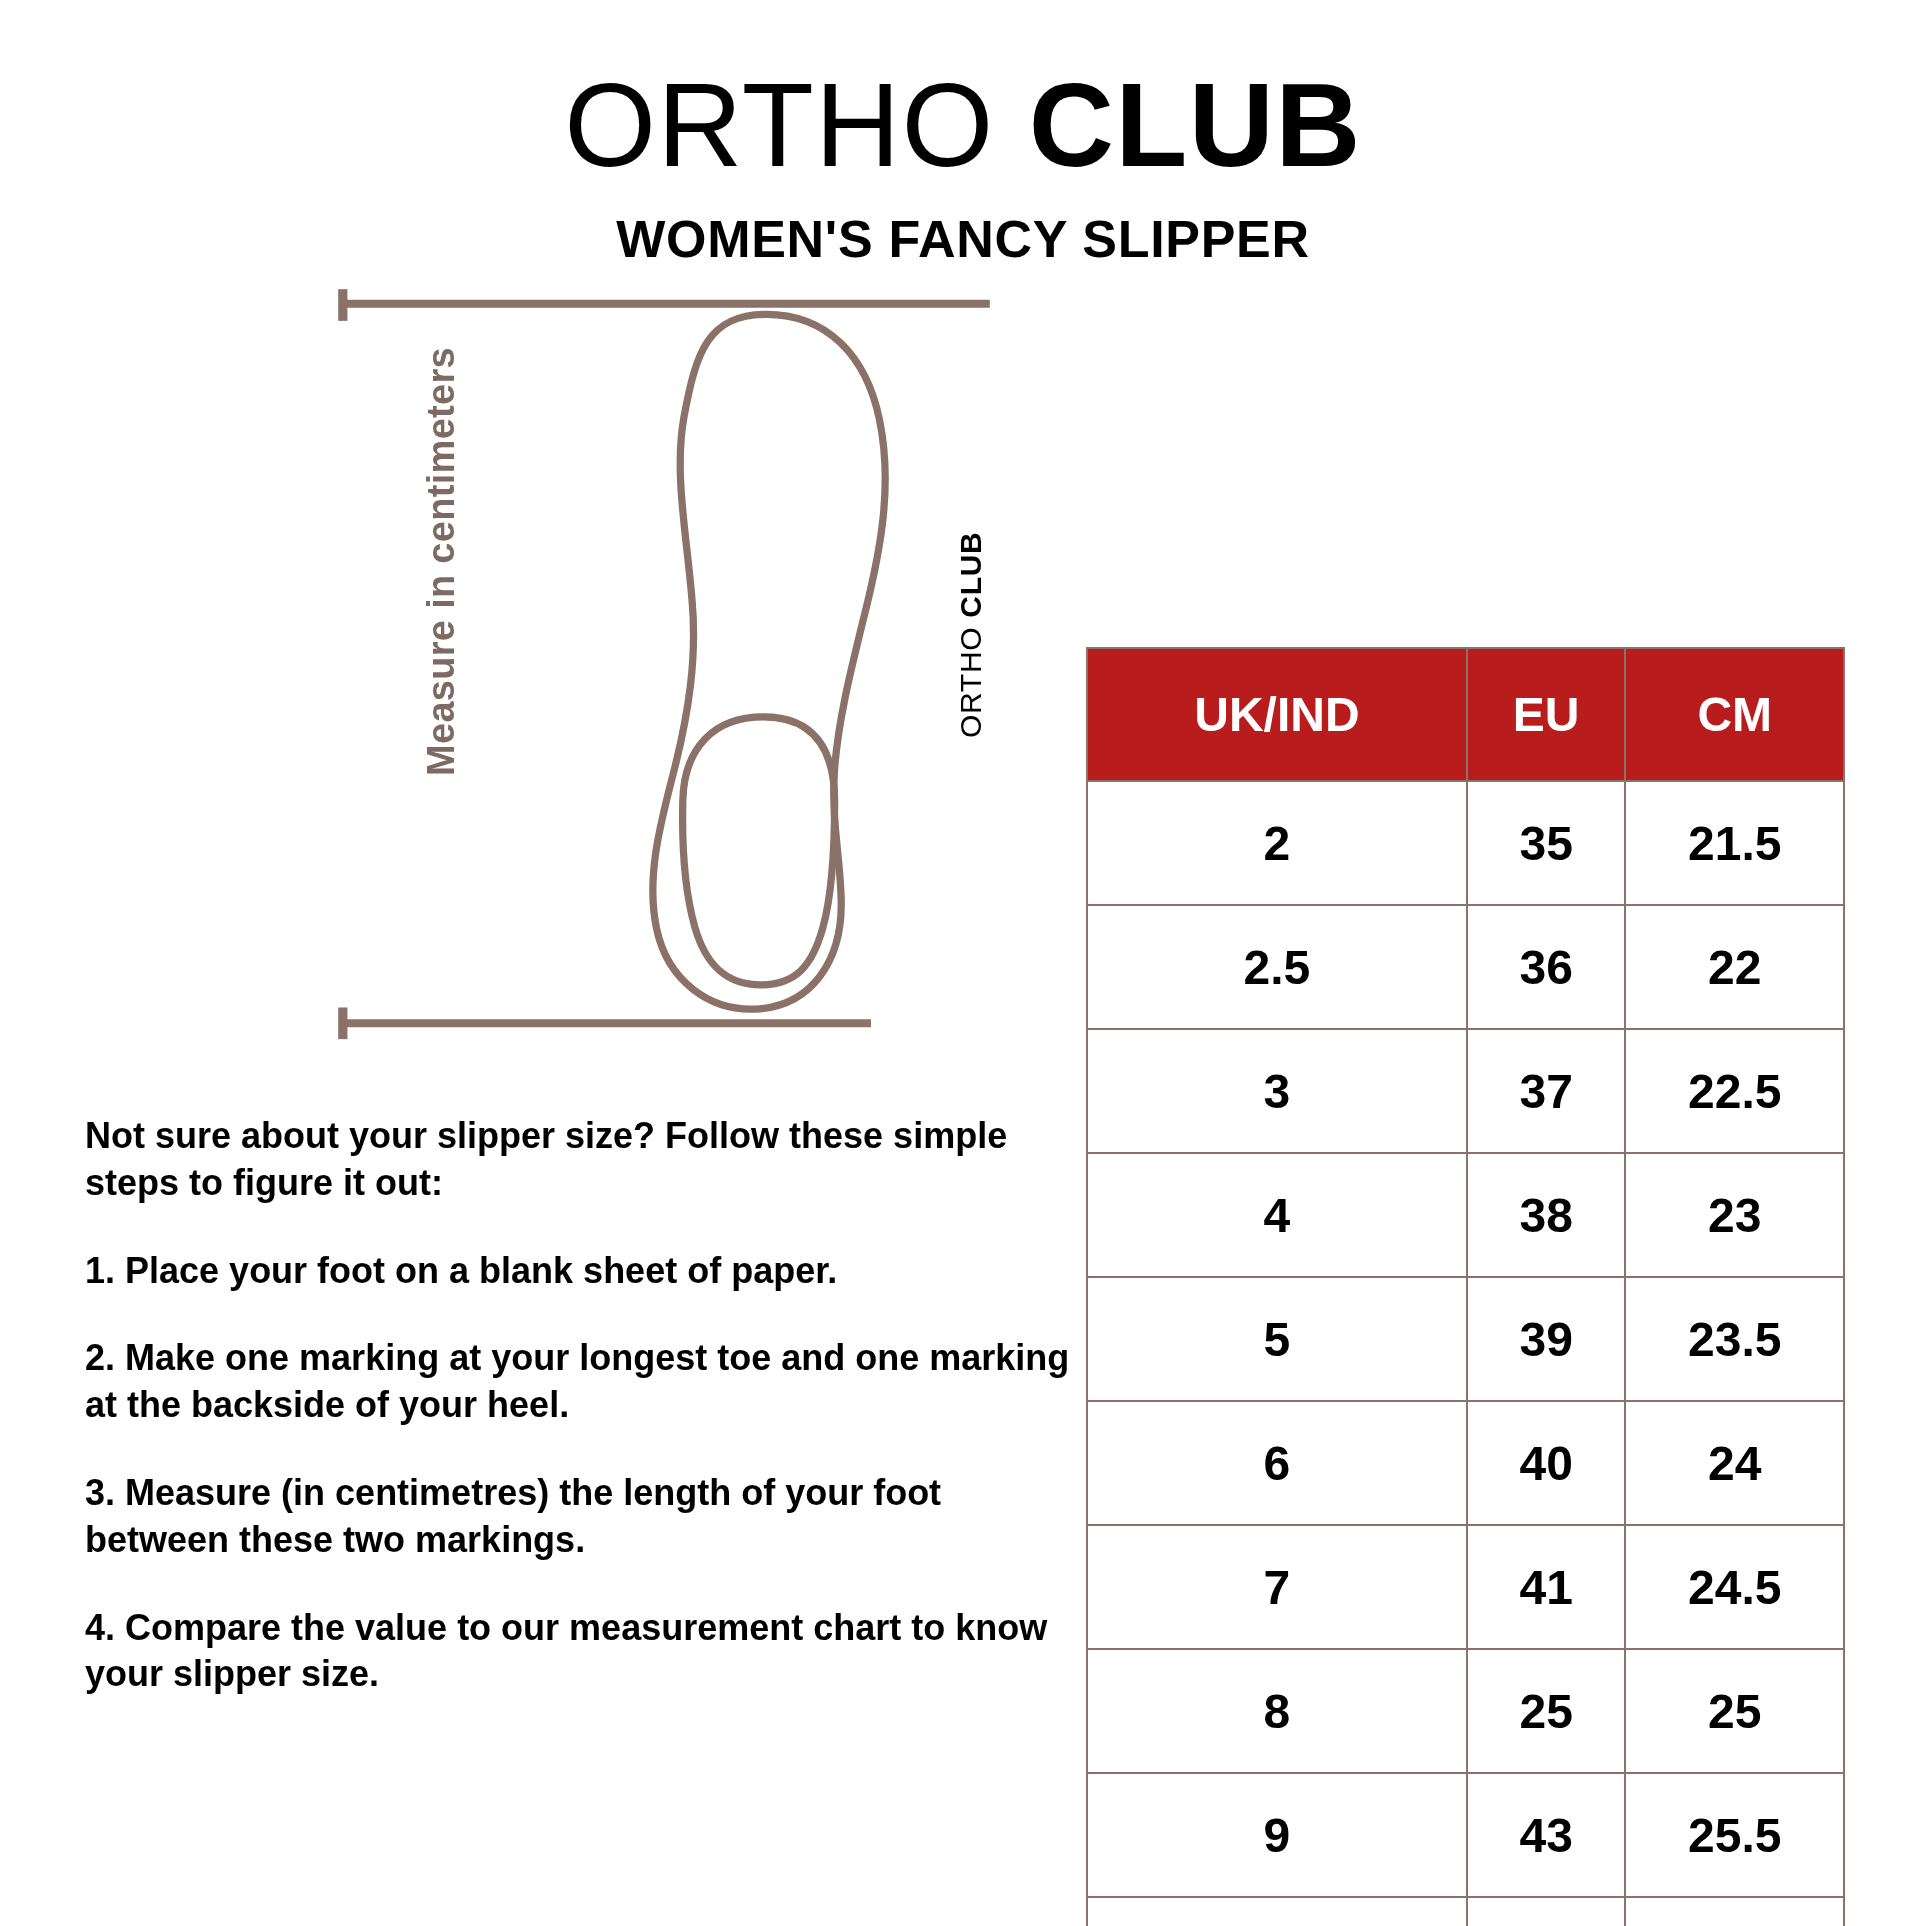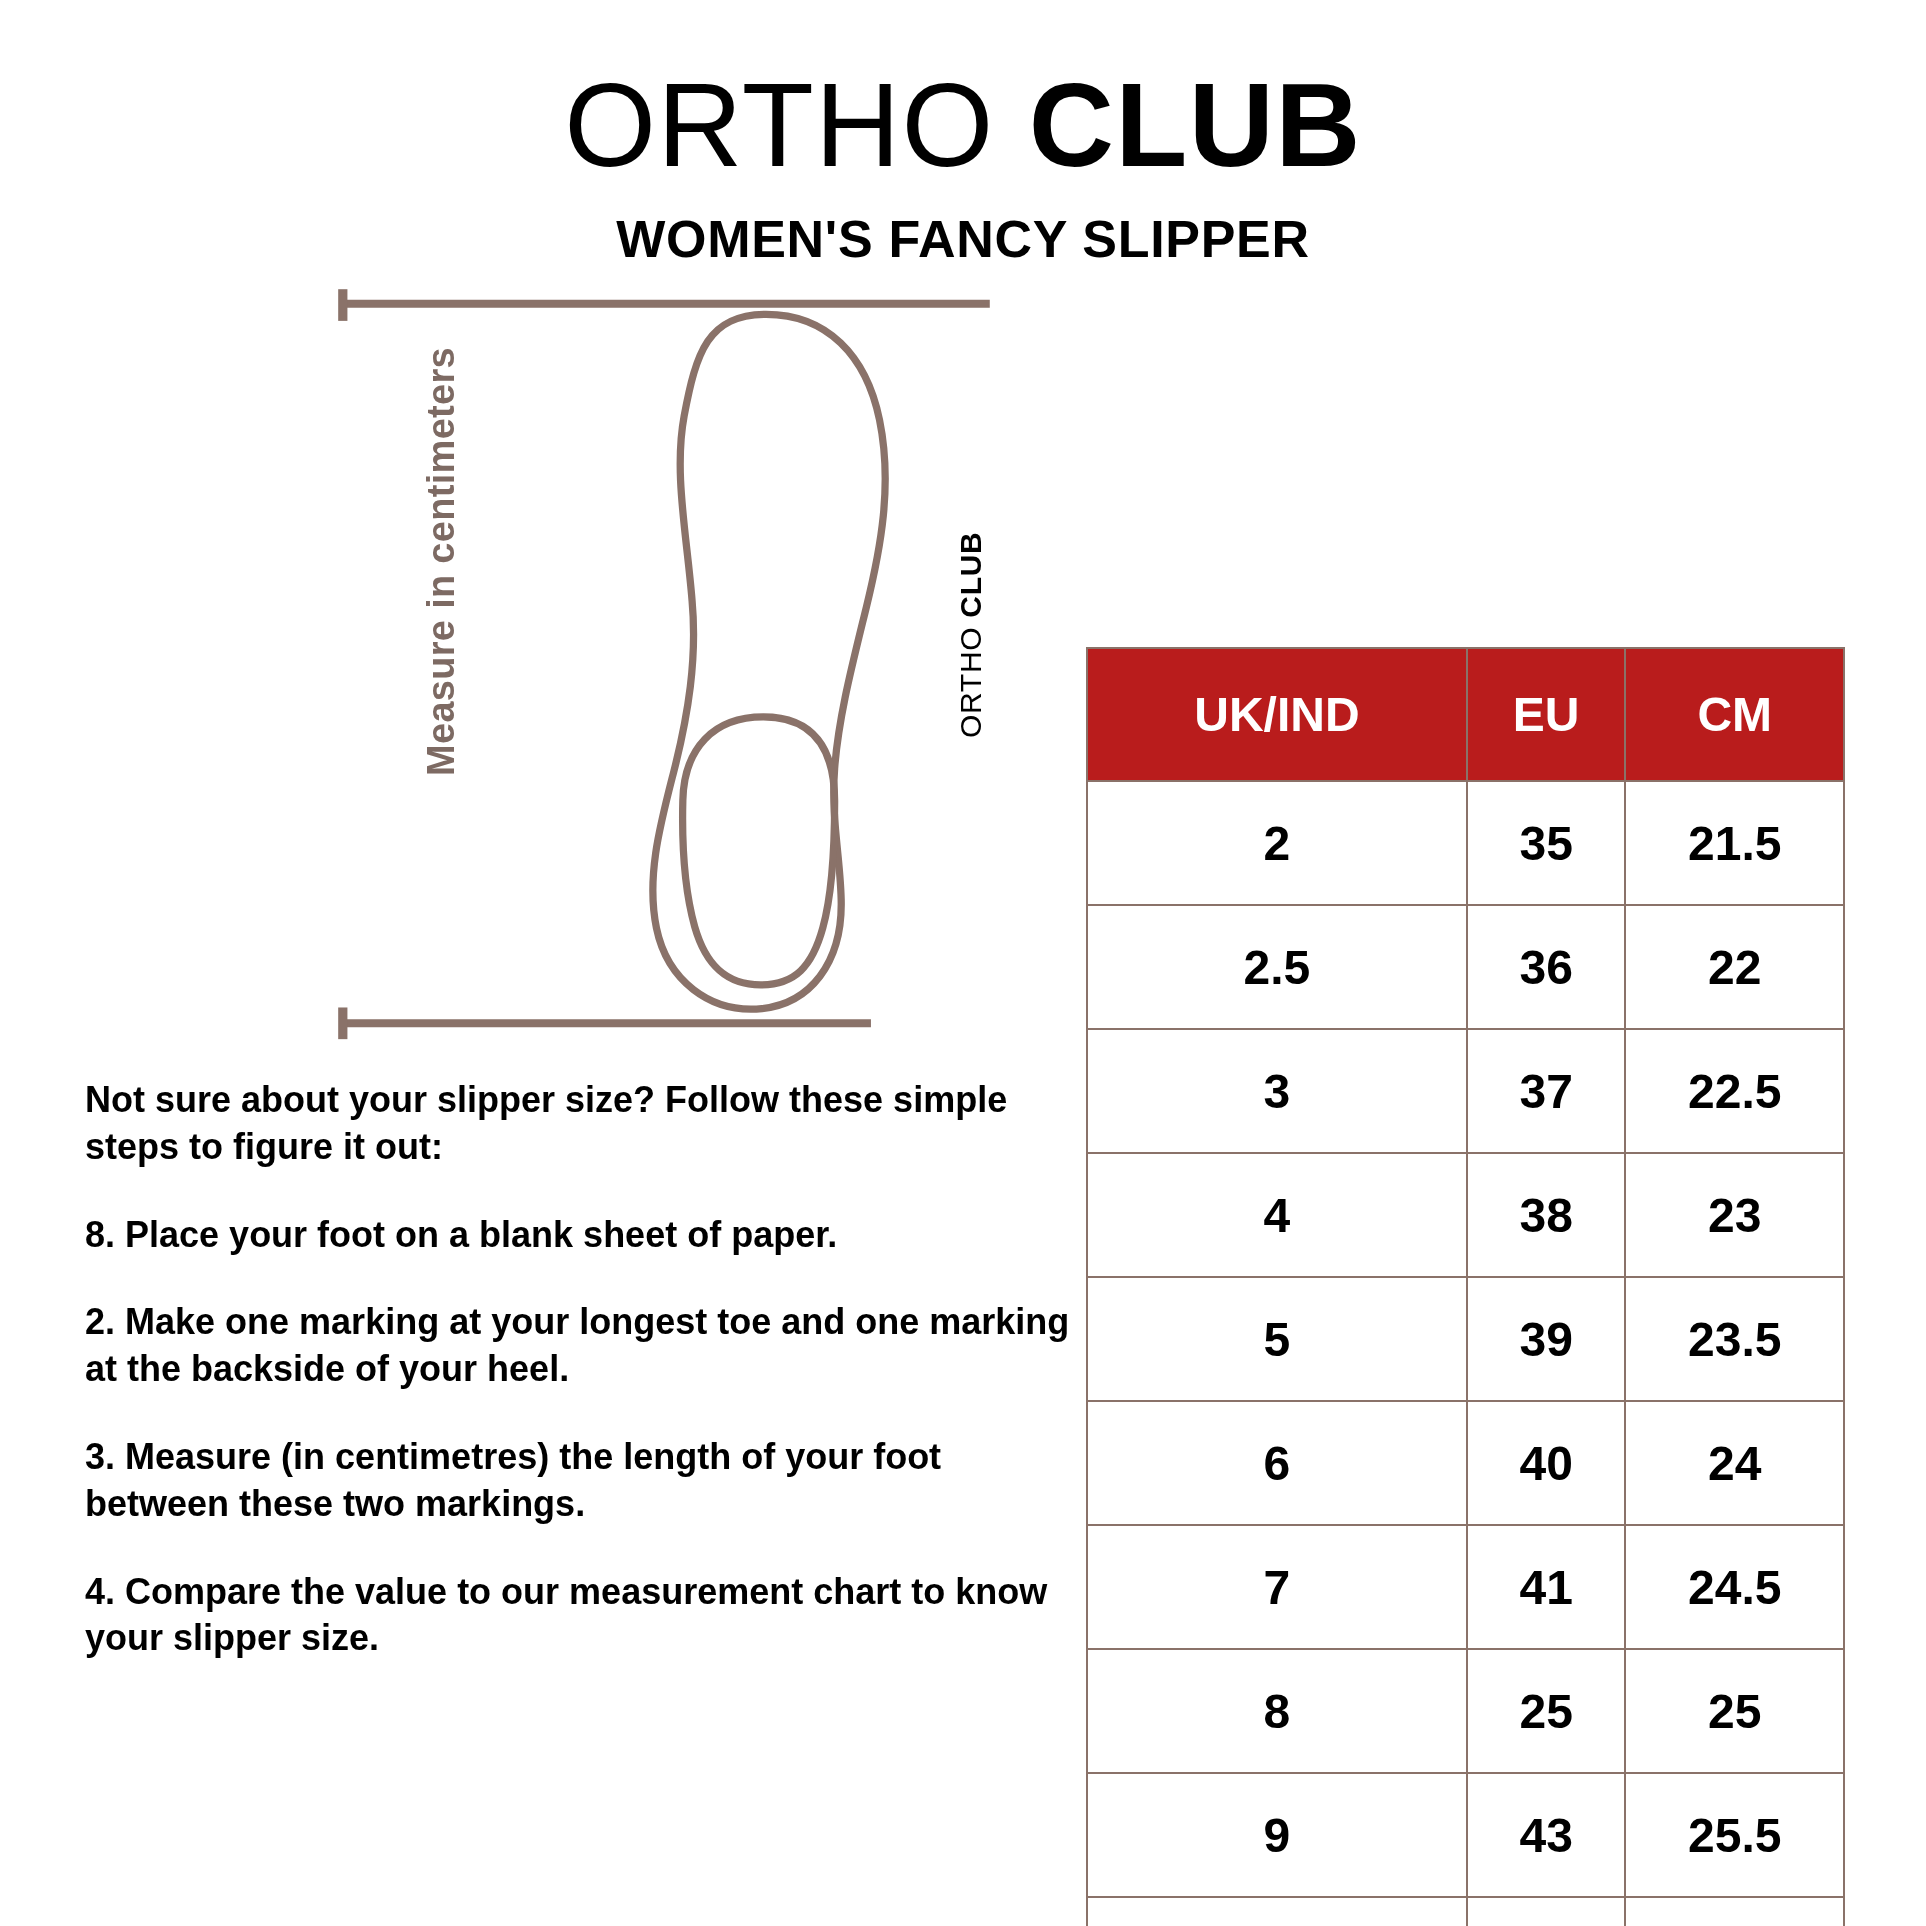--- a/index.html
+++ b/index.html
@@ -91,21 +91,21 @@
     font-weight: 400;
     letter-spacing: 0.7px;
     white-space: nowrap;
   }
   .sole-text b { font-weight: 700; }
 
   
   .instructions {
     position: absolute;
     left: 85px;
-    top: 808px;
+    top: 844px;
     width: 1010px;
     font-size: 36px;
     line-height: 1.30;
     font-weight: 700;
   }
   .instructions p {
     margin: 0 0 41px 0;
   }
   .instructions p.step {
     font-weight: 700;
@@ -182,21 +182,21 @@
                  C 238 1034 208 1002 192 946
                  C 178 896 172 834 174 754
                  C 176 676 220 628 296 628 Z" fill="none" stroke="#8a7269" stroke-width="11"></path>
       </svg>
       <div class="sole-text"><span>ORTHO </span><b>CLUB</b></div>
     </div>
   </div>
 
   <div class="instructions">
     <p>Not sure about your slipper size? Follow these simple steps to figure it out:</p>
-    <p class="step">8. Place your foot on a blank sheet of paper.</p>
+    <p class="step">1. Place your foot on a blank sheet of paper.</p>
     <p class="step">2. Make one marking at your longest toe and one marking at the backside of your heel.</p>
     <p class="step">3. Measure (in centimetres) the length of your foot between these two markings.</p>
     <p class="step">4. Compare the value to our measurement chart to know your slipper size.</p>
   </div>
 
   <table class="size-table">
     <thead>
       <tr>
         <th>UK/IND</th>
         <th>EU</th>

